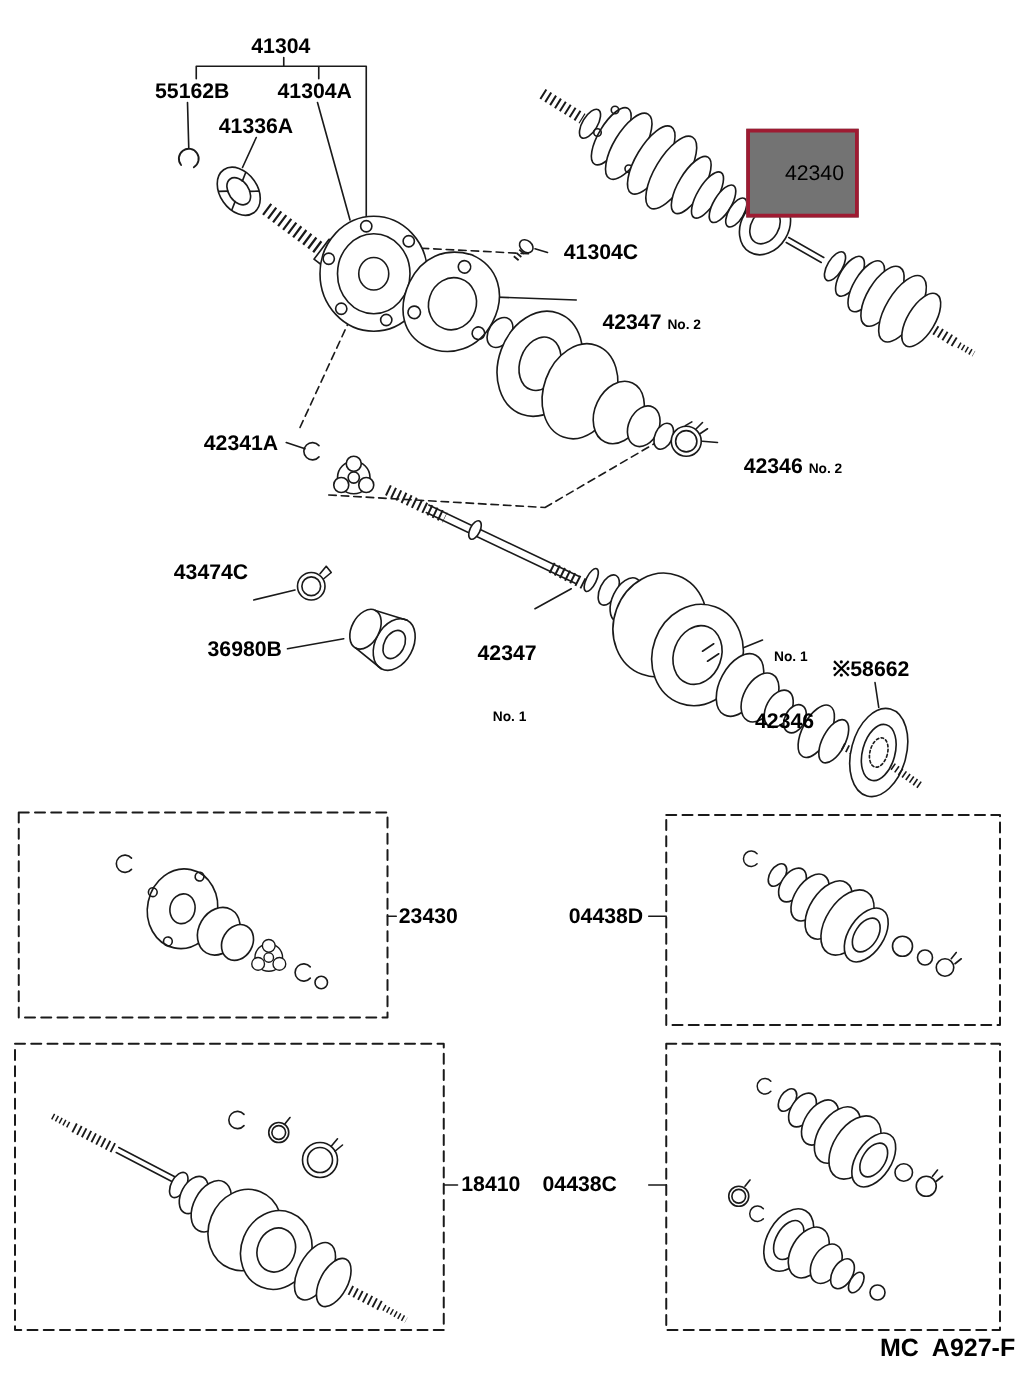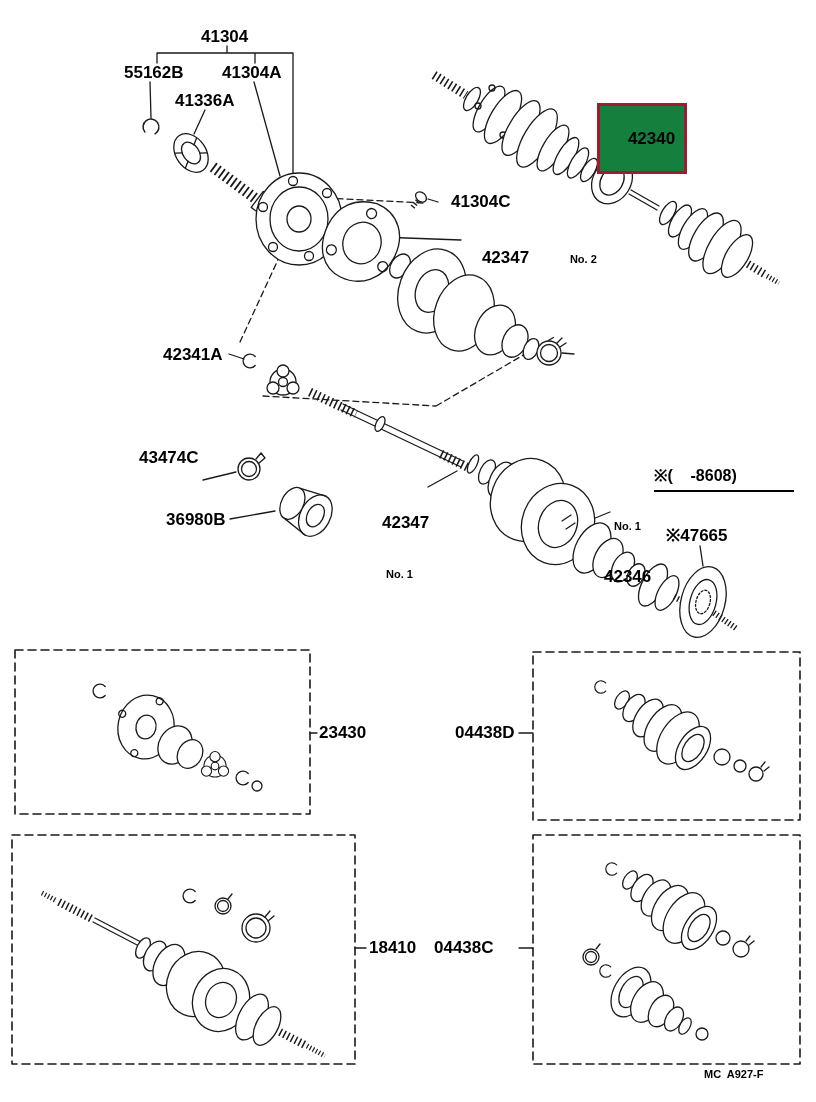--- a/index.html
+++ b/index.html
@@ -1,27 +1,27 @@
 <!DOCTYPE html>
 <html style="--highlight: #9e1b32; --line: #1a1a1a;"><head>
 <meta charset="utf-8">
 <style>
   html,body{margin:0;padding:0;background:#fff;}
   .stage{position:relative;width:816px;height:1102px;background:#fff;overflow:hidden;
          font-family:"Liberation Sans",sans-serif;color:#000;}
   svg.art{position:absolute;left:0;top:0;}
   .inkwrap{stroke:var(--line,#1a1a1a);}
-  .lbl{position:absolute;font-weight:bold;font-size:17px;line-height:1.05;white-space:pre;letter-spacing:0;}
-  .lbl .small{font-size:11px;font-weight:bold;margin-left:36px;}
+  .lbl{position:absolute;font-weight:bold;font-size:17px;line-height:1.05;white-space:pre;letter-spacing:0;text-align:center;}
+  .lbl .small{font-size:11px;font-weight:bold;}
   .blk{display:block;}
   .hl-box{position:absolute;border:3px solid var(--highlight,#9e1b32);padding:3px 9px 2px 9px;
-          font-weight:bold;font-size:17px;white-space:pre;background:#15803d;}
+          font-weight:normal;font-size:17px;white-space:pre;background:#737373;}
   .note{position:absolute;font-weight:bold;font-size:16px;white-space:pre;
         border-bottom:2px solid #000;padding:0 2px 4px 0;width:138px;}
-  .footer-code{position:absolute;font-weight:bold;font-size:11px;white-space:pre;}
+  .footer-code{position:absolute;font-weight:bold;font-size:20px;white-space:pre;}
 </style>
 </head>
 <body>
 
 <div class="stage">
 
   <svg class="art" width="816" height="1102" viewBox="0 0 816 1102">
     <defs>
       <g id="clip">
           <path d="M 5.2,-4.5 A 6.9,6.9 0 1 0 5.2,4.5" fill="none"></path>
@@ -295,37 +295,39 @@
   <div class="lbl" style="left:463px;top:231px">
     <span>42347</span><span> </span><span class="small">No. 2</span>
   </div>
 
   <div class="hl-box" style="left:597px;top:103px">
     <span>42340</span>
   </div>
 
   <div class="lbl" style="left:163px;top:346px">42341A</div>
 
+  <div class="lbl" style="left:576px;top:346px">
+    <span>42346</span><span> </span><span class="small">No. 2</span>
+  </div>
 
   <div class="lbl" style="left:139px;top:449px">43474C</div>
   <div class="lbl" style="left:166px;top:511px">36980B</div>
 
   <div class="lbl" style="left:382px;top:478px">
     <span class="blk">42347</span>
     <span class="small blk" style="margin-left:4px;margin-top:2px">No. 1</span>
   </div>
 
-  <div class="note" style="left:654px;top:464px">※(    -8608)</div>
 
   <div class="lbl" style="left:604px;top:485px">
     <span class="small blk" style="margin-left:10px">No. 1</span>
     <span class="blk">42346</span>
   </div>
 
-  <div class="lbl" style="left:666px;top:527px">※47665</div>
+  <div class="lbl" style="left:666px;top:527px">※58662</div>
 
   <div class="lbl" style="left:319px;top:724px">23430</div>
   <div class="lbl" style="left:455px;top:724px">04438D</div>
   <div class="lbl" style="left:369px;top:939px">18410</div>
   <div class="lbl" style="left:434px;top:939px">04438C</div>
 
   <div class="footer-code" style="left:704px;top:1068px">MC  A927-F</div>
 
 </div>
 

